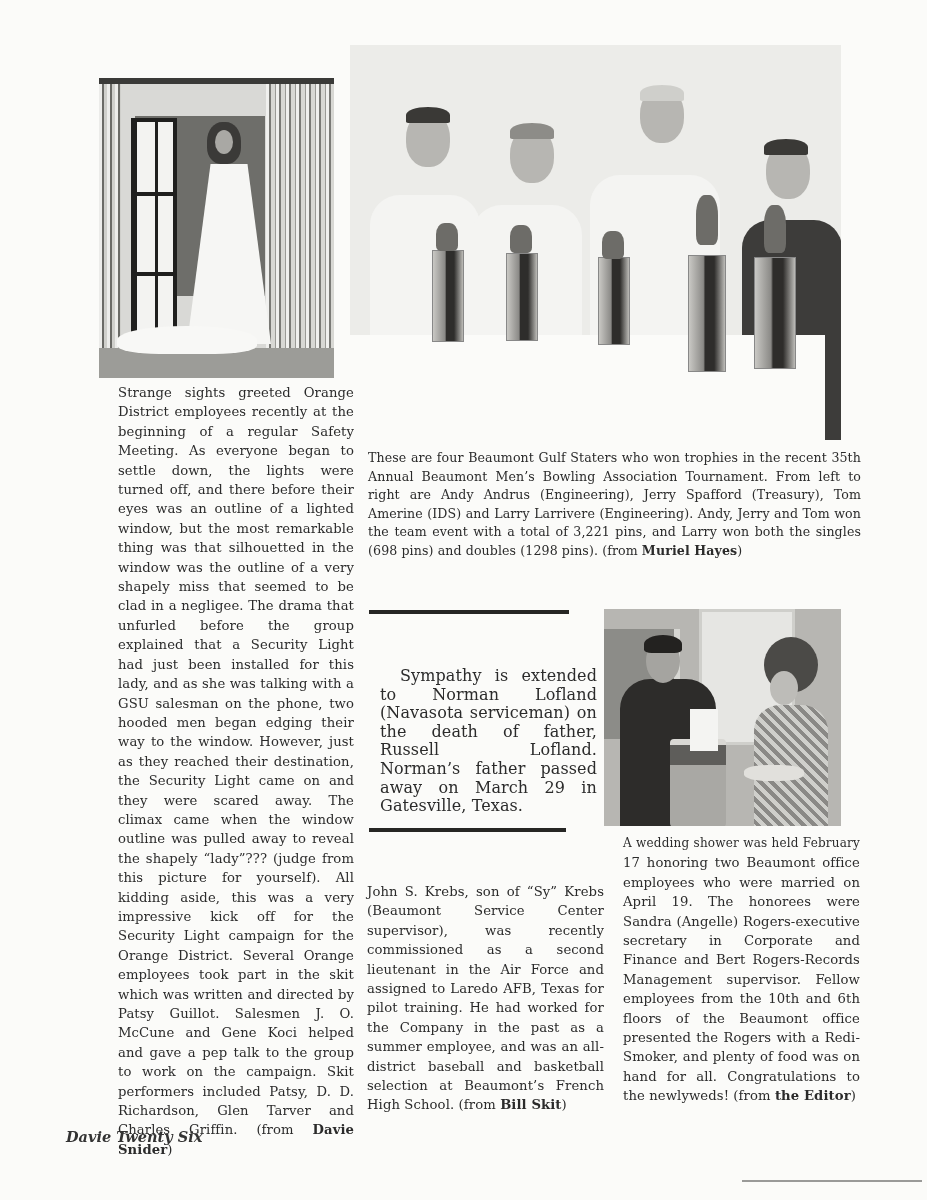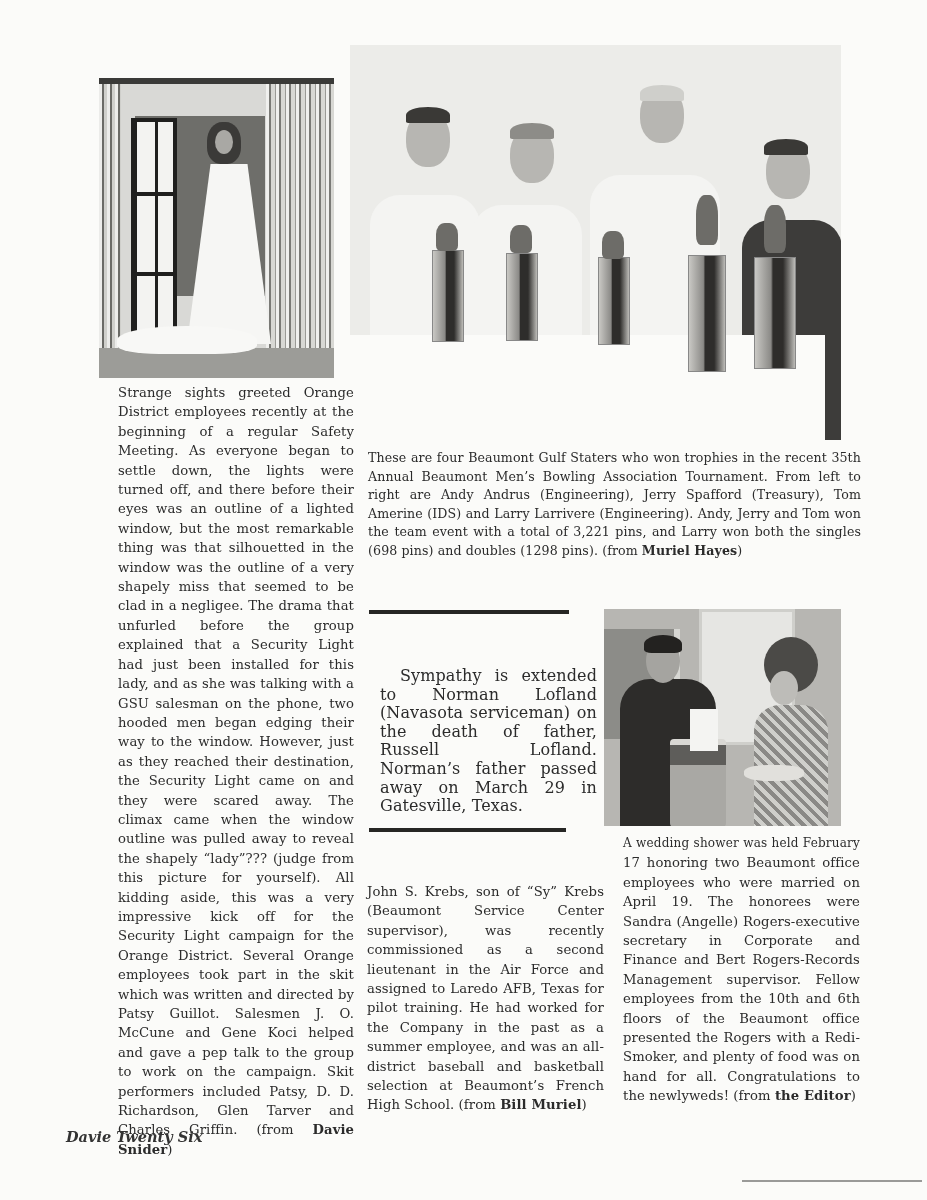--- a/index.html
+++ b/index.html
@@ -144,21 +144,21 @@
 <div id="rule-1" class="rule"></div>
 
 <div id="sympathy-text" class="abs col-text">
   <span>Sympathy is extended to Norman Lofland (Navasota serviceman) on the death of father, Russell Lofland. Norman’s father passed away on March 29 in Gatesville, Texas.</span>
 </div>
 
 <div id="rule-2" class="rule"></div>
 
 <div id="krebs-text" class="abs col-text">
   <span>John S. Krebs, son of “Sy” Krebs (Beaumont Service Center supervisor), was recently commissioned as a second lieutenant in the Air Force and assigned to Laredo AFB, Texas for pilot training. He had worked for the Company in the past as a summer employee, and was an all-district baseball and basketball selection at Beaumont’s French High School.</span>
-  <span>(from </span><span class="bold">Bill Muriel</span><span>)</span>
+  <span>(from </span><span class="bold">Bill Skit</span><span>)</span>
 </div>
 
 <div id="shower-caption" class="abs col-text">
   <span class="first">A wedding shower was held February</span>
   <span>17 honoring two Beaumont office employees who were married on April 19. The honorees were Sandra (Angelle) Rogers-executive secretary in Corporate and Finance and Bert Rogers-Records Management supervisor. Fellow employees from the 10th and 6th floors of the Beaumont office presented the Rogers with a Redi-Smoker, and plenty of food was on hand for all. Congratulations to the newlyweds! (from </span><span class="bold">the Editor</span><span>)</span>
 </div>
 
 <div id="page-number" class="abs">Davie Twenty Six</div>
 <div id="bottom-rule" class="abs"></div>
 

